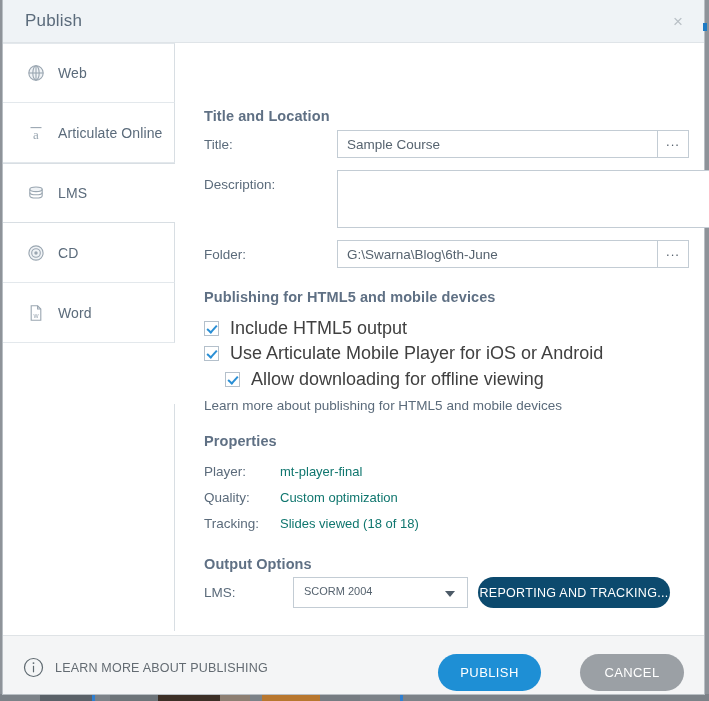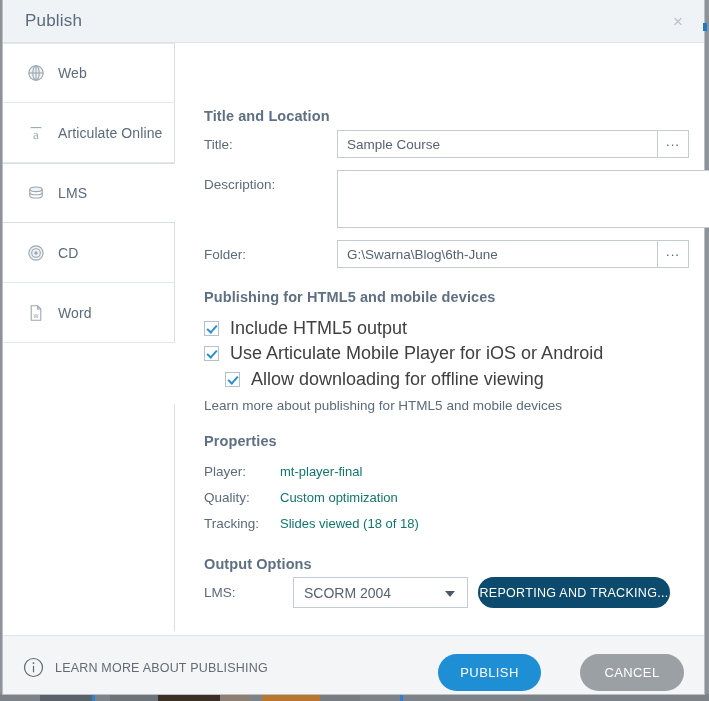--- a/index.html
+++ b/index.html
@@ -234,21 +234,21 @@
   .select-box {
     position: absolute;
     box-sizing: border-box;
     border: 1px solid #c3ccd4;
     background: #ffffff;
     cursor: pointer;
   }
   .select-box .selval {
     position: absolute;
     left: 10px; top: 7px;
-    font-size: 14px;
+    font-size: 11px;
     color: #56636f;
   }
   .select-box .caret {
     position: absolute;
     right: 12px; top: 13px;
     width: 0; height: 0;
     border-left: 5px solid transparent;
     border-right: 5px solid transparent;
     border-top: 6px solid #4c5a67;
   }

